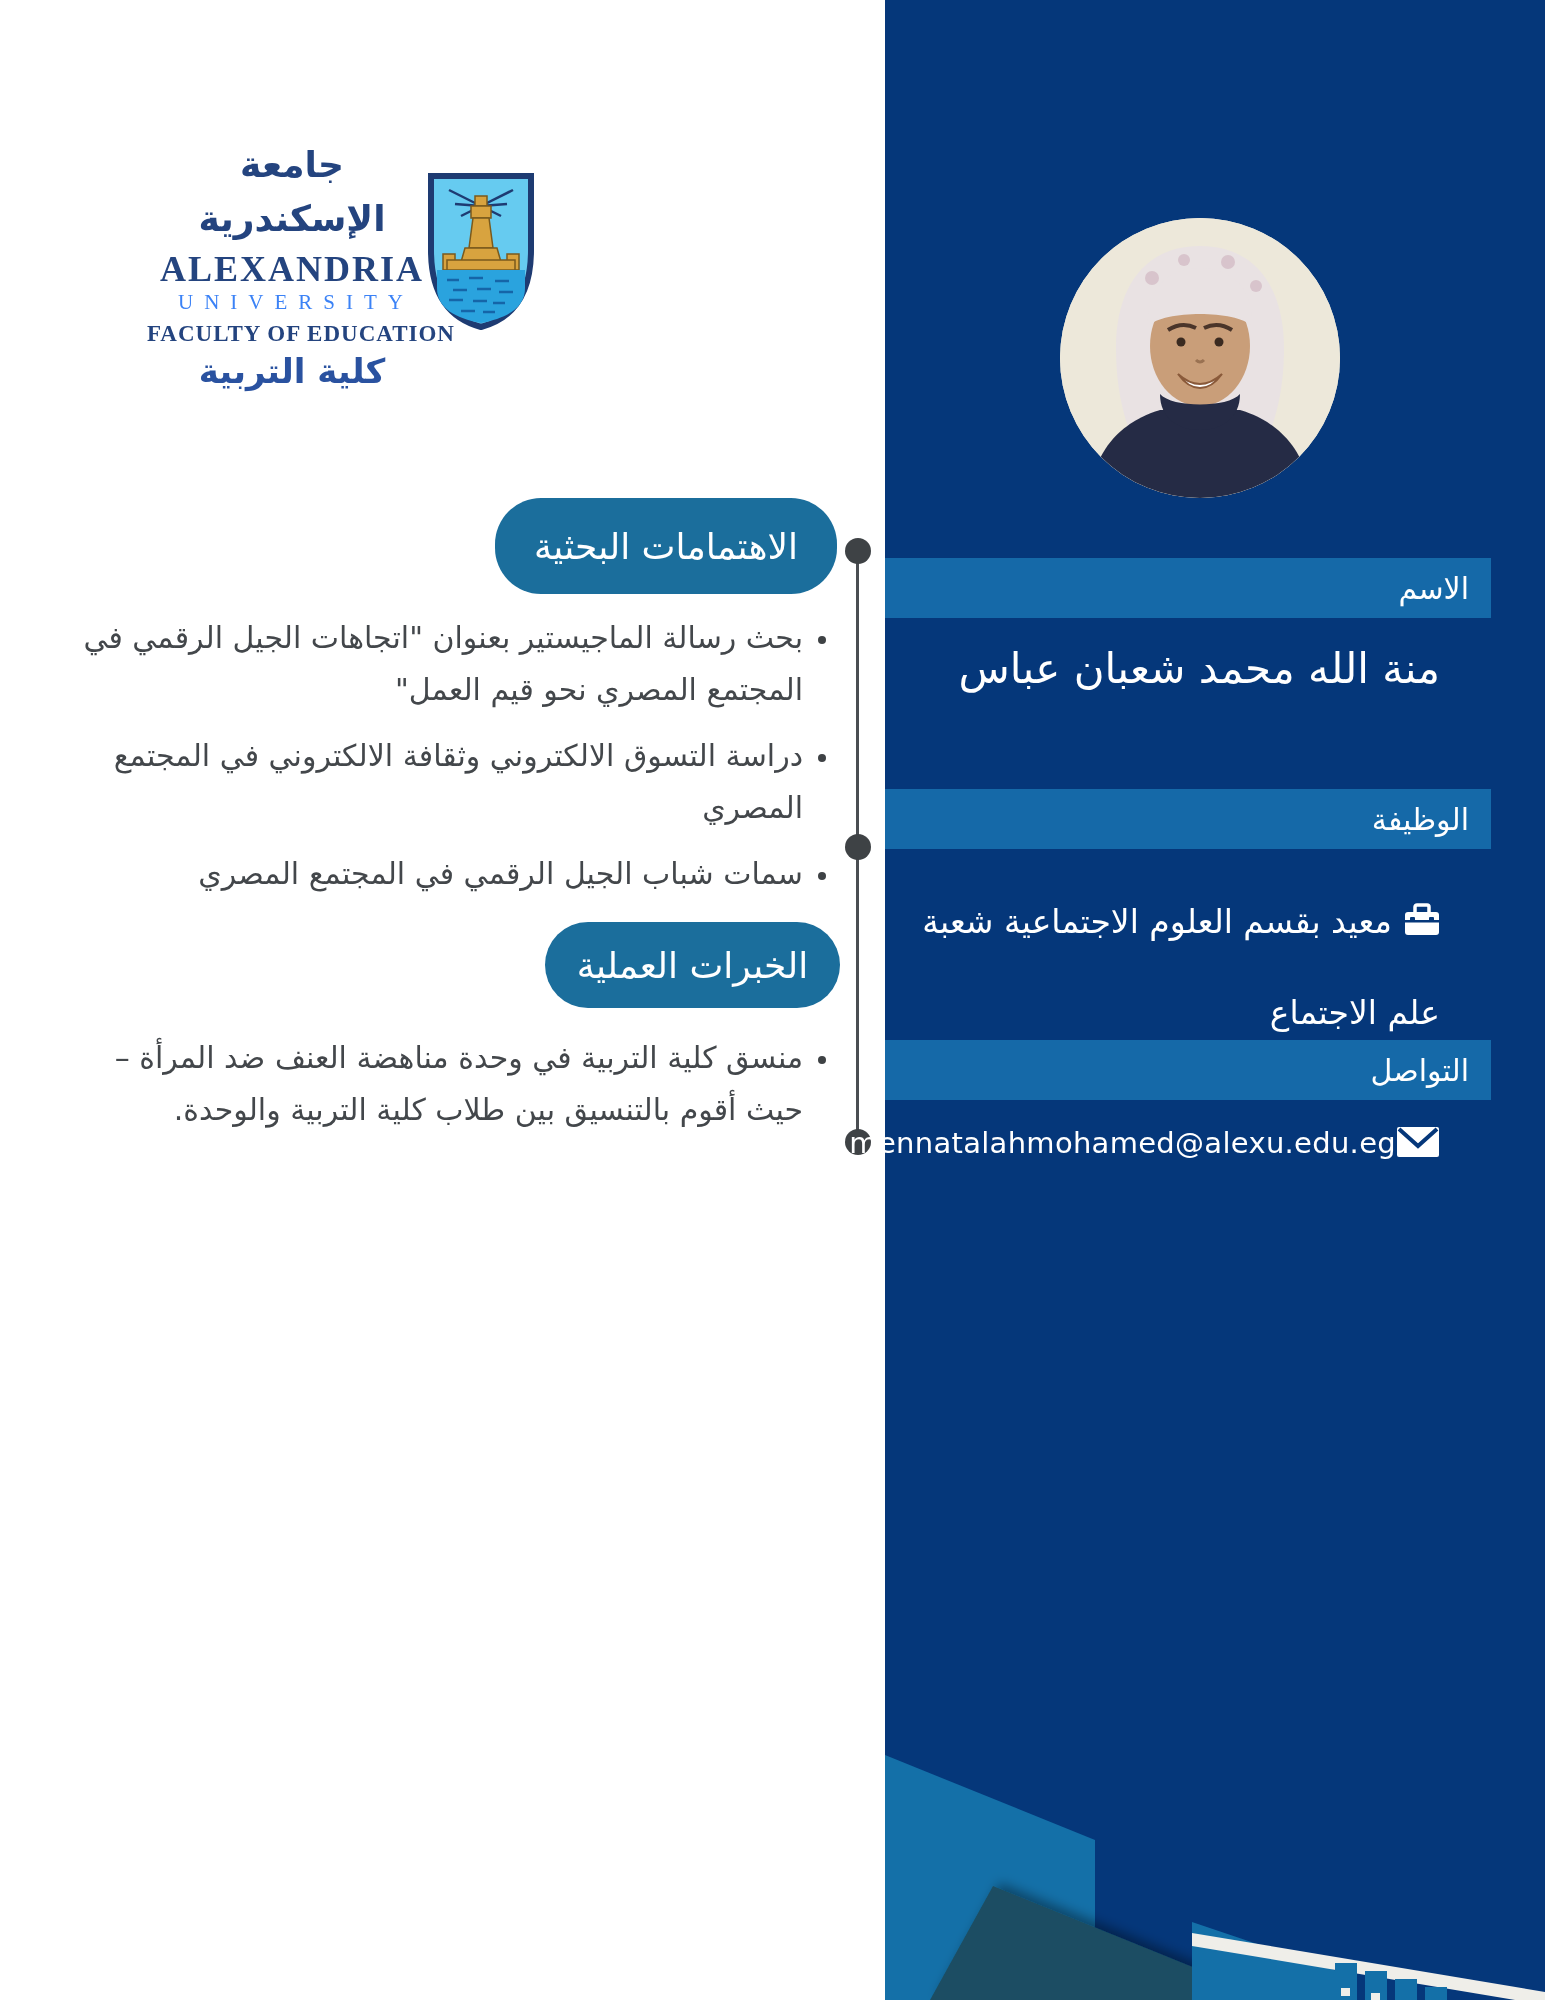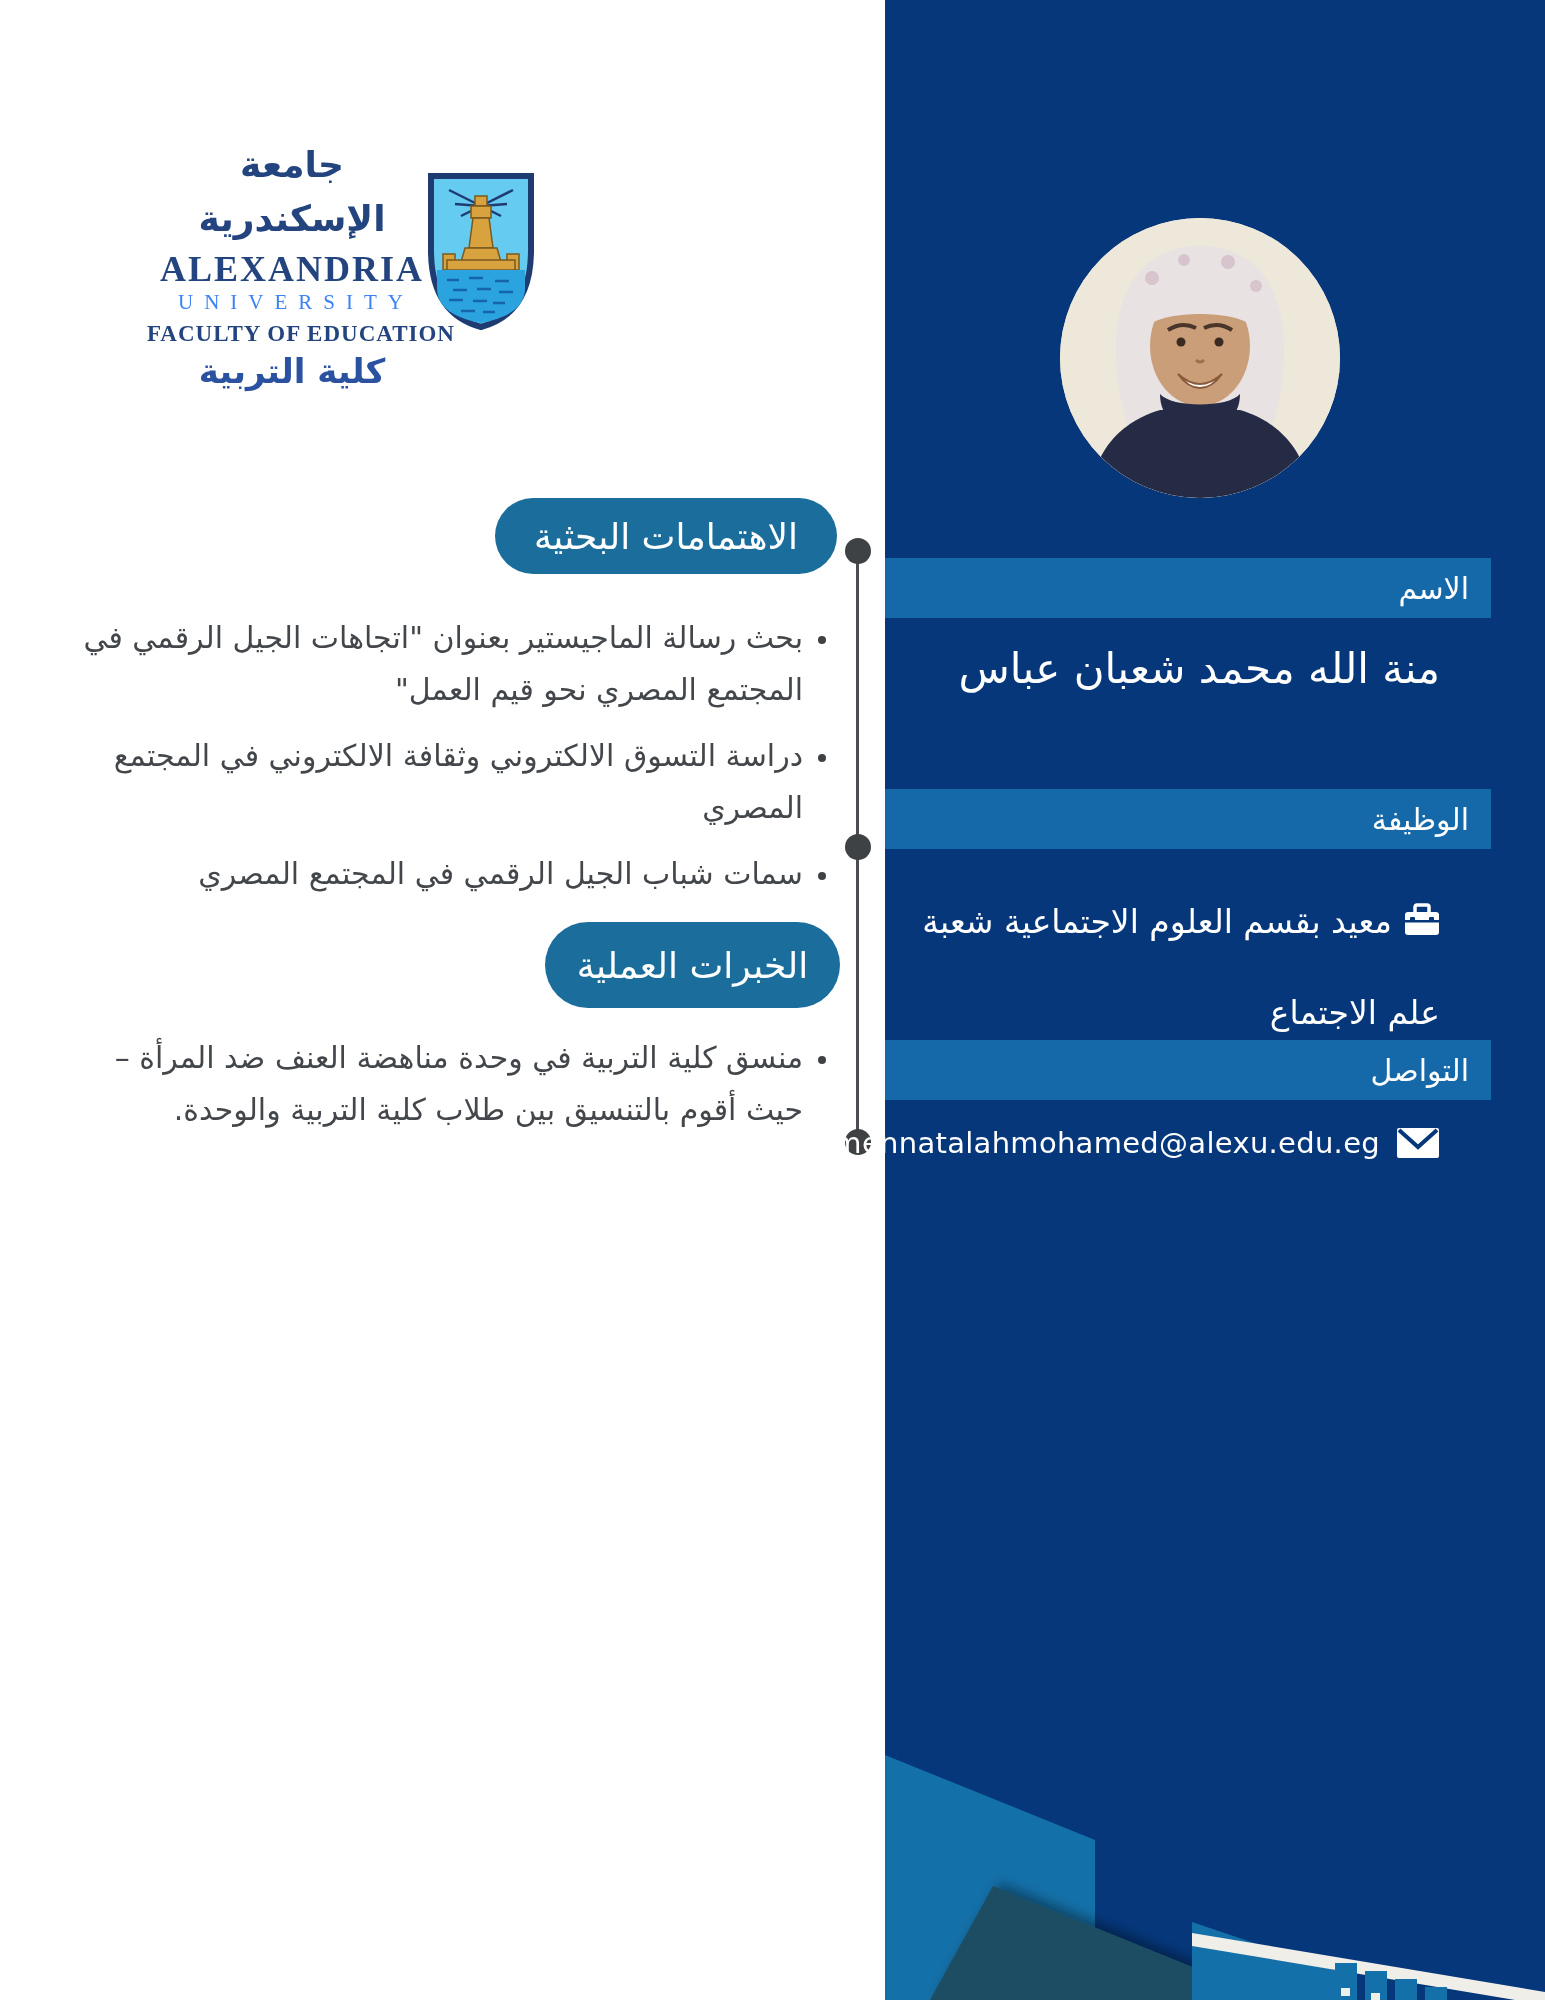--- a/index.html
+++ b/index.html
@@ -33,28 +33,28 @@
   .photo{position:absolute;left:1060px;top:218px;width:280px;height:280px;border-radius:50%;overflow:hidden;background:#EDE8DA}
   .side-bar{position:absolute;left:885px;width:606px;height:60px;background:var(--bar-blue);color:#fff;
             font-size:30px;display:flex;align-items:center;justify-content:flex-end;padding-right:22px}
   .bar-name{top:558px}
   .bar-job{top:789px}
   .bar-contact{top:1040px}
   .side-text{position:absolute;left:900px;width:590px;color:#fff;text-align:right;direction:rtl;padding-right:50px}
   .name-text{top:632px;font-size:42px;line-height:74px}
   .job-text{top:878px;font-size:33px;line-height:87px}
   .job-text .ico{display:inline-block;vertical-align:-4px;margin-left:12px}
-  .email-row{position:absolute;left:900px;top:1126px;width:590px;display:flex;align-items:center;justify-content:flex-end;
-             gap:16px;padding-right:50px;color:#fff}
+  .email-row{position:absolute;left:900px;top:1126px;width:590px;display:flex;align-items:flex-start;justify-content:flex-end;
+             padding-right:50px;color:#fff}
   .email-row a{color:#fff;text-decoration:none;font-size:29px;letter-spacing:.3px}
 
   
   .pill{position:absolute;background:var(--pill-blue);color:#fff;border-radius:46px;
         display:flex;align-items:center;justify-content:center;font-size:36px}
-  .pill-1{left:495px;top:498px;width:342px;height:76px}
+  .pill-1{left:495px;top:498px;width:342px;height:96px}
   .pill-2{left:545px;top:922px;width:295px;height:86px}
 
   .timeline-line{position:absolute;left:856px;top:551px;width:3px;height:591px;background:var(--line-gray)}
   .timeline-dot{position:absolute;width:26px;height:26px;border-radius:50%;background:#3E4245}
   .dot-1{left:845px;top:538px}
   .dot-2{left:845px;top:834px}
   .dot-3{left:845px;top:1129px}
 
   .bullets{position:absolute;left:60px;width:775px;direction:rtl;text-align:right;
            color:var(--txt-gray);font-size:30px;line-height:52px;list-style:disc;padding-right:32px}

